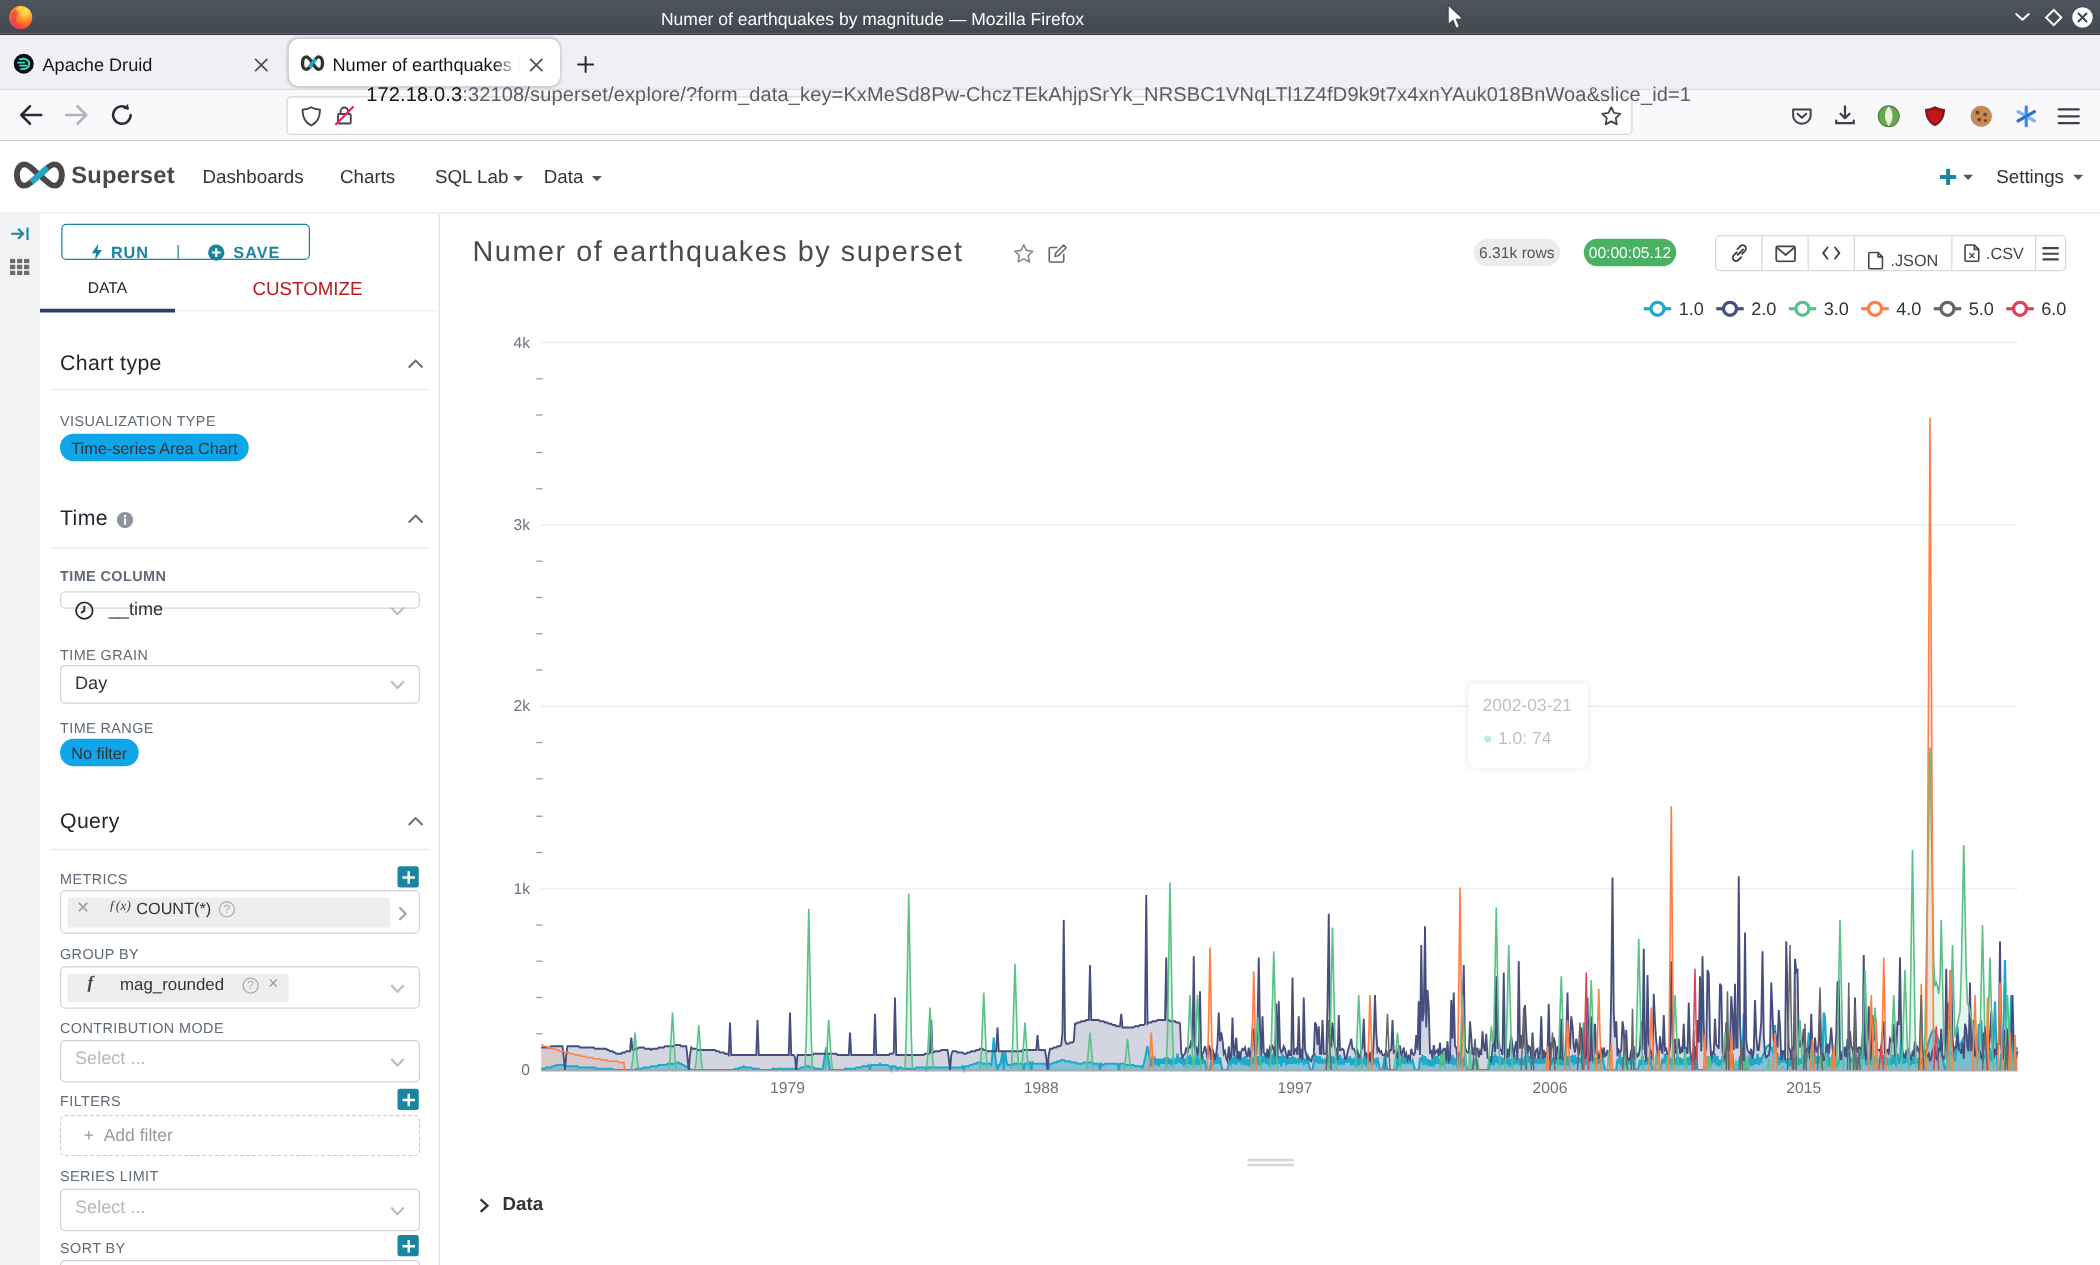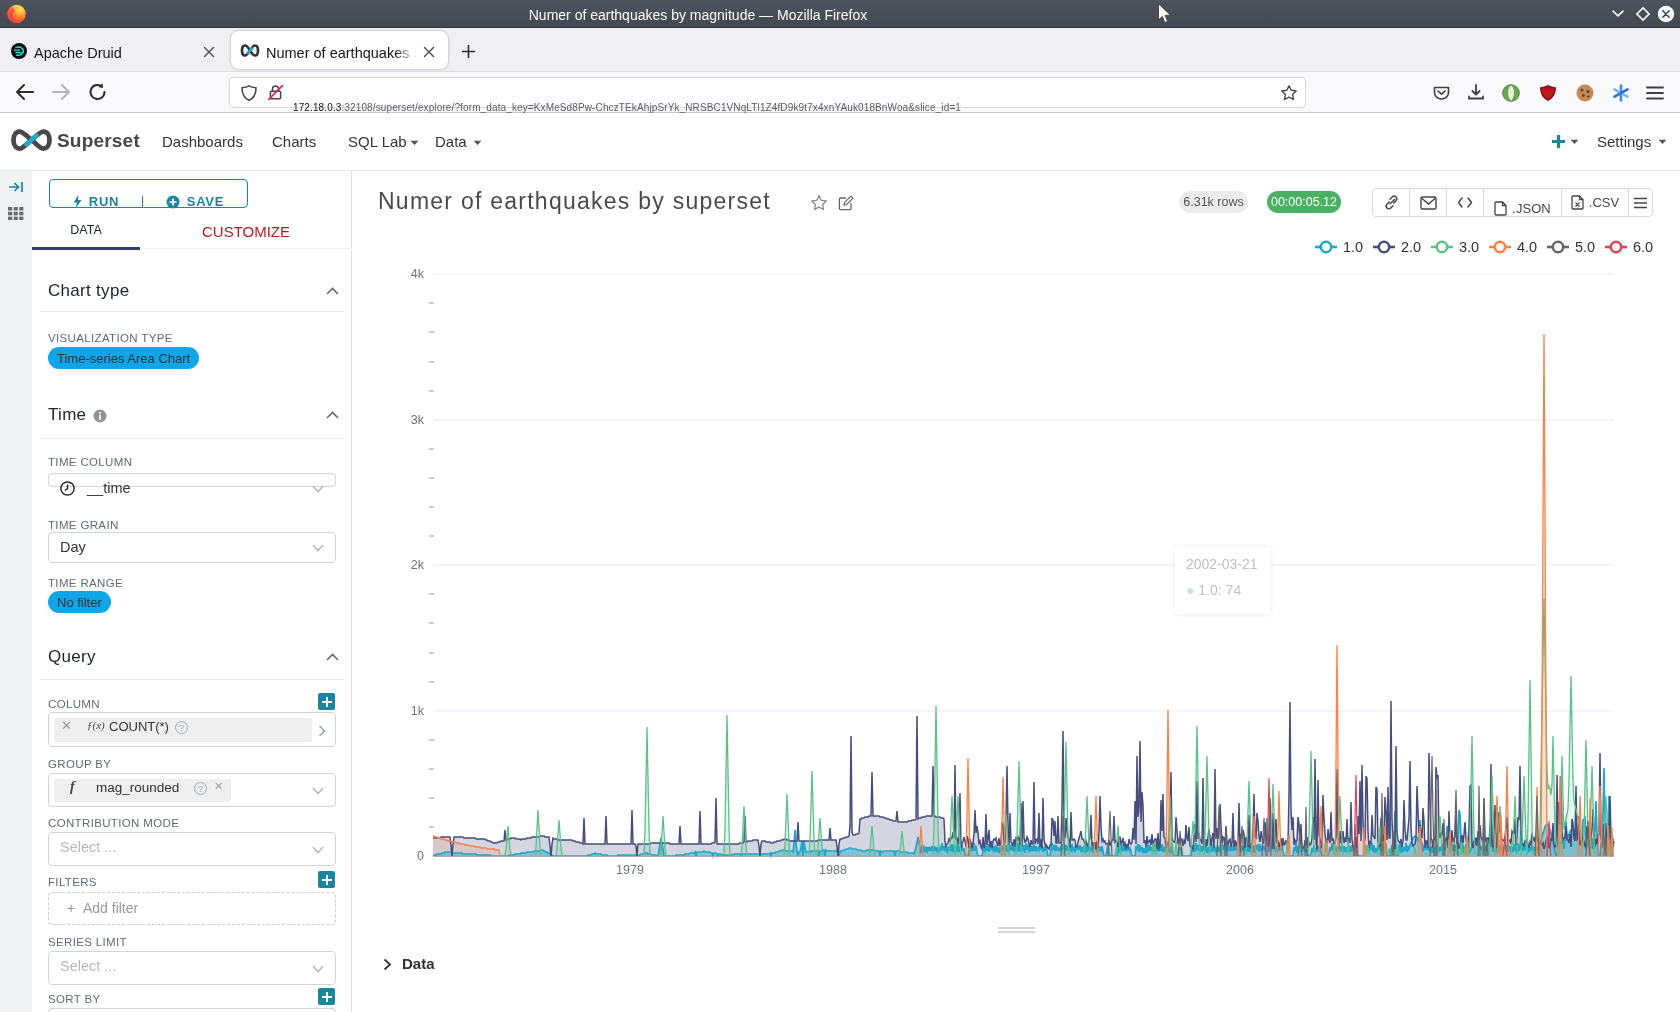--- a/index.html
+++ b/index.html
@@ -123,21 +123,21 @@
 </svg>
 <div id="urlfield"></div>
 <svg class="abs" style="left:240px;top:84px" width="18" height="18" viewBox="0 0 18 18">
   <path d="M9 1.8 C11 3 13.8 3.6 16 3.8 C16 9.5 14.6 13.8 9 16.4 C3.4 13.8 2 9.5 2 3.8 C4.2 3.6 7 3 9 1.8 Z" fill="none" stroke="#43434c" stroke-width="1.5" stroke-linejoin="round"></path>
 </svg>
 <svg class="abs" style="left:266px;top:83px" width="19" height="19" viewBox="0 0 19 19">
   <rect x="4.4" y="8.2" width="10.2" height="7.6" rx="1" fill="none" stroke="#43434c" stroke-width="1.5"></rect>
   <path d="M6.5 8 L6.5 6 A3 3 0 0 1 12.5 6 L12.5 8" fill="none" stroke="#43434c" stroke-width="1.5"></path>
   <path d="M2.8 16.4 L16.4 2.6" stroke="#e22850" stroke-width="1.7" stroke-linecap="round"></path>
 </svg>
-<div class="abs" style="left:293px;top:102px;font-size:10px;letter-spacing:.12px;color:#5b5b66;white-space:nowrap;"><span style="color:#15141a;">172.18.0.3</span>:32108/superset/explore/?form_data_key=KxMeSd8Pw-ChczTEkAhjpSrYk_NRSBC1VNqLTl1Z4fD9k9t7x4xnYAuk018BnWoa&amp;slice_id=1</div>
+<div class="abs" style="left:293px;top:68px;font-size:16px;letter-spacing:.12px;color:#5b5b66;white-space:nowrap;"><span style="color:#15141a;">172.18.0.3</span>:32108/superset/explore/?form_data_key=KxMeSd8Pw-ChczTEkAhjpSrYk_NRSBC1VNqLTl1Z4fD9k9t7x4xnYAuk018BnWoa&amp;slice_id=1</div>
 <svg class="abs" style="left:1280px;top:84px" width="18" height="18" viewBox="0 0 18 18">
   <path d="M9 1.8 L11.2 6.3 L16.2 7 L12.6 10.5 L13.5 15.5 L9 13.1 L4.5 15.5 L5.4 10.5 L1.8 7 L6.8 6.3 Z" fill="none" stroke="#43434c" stroke-width="1.4" stroke-linejoin="round"></path>
 </svg>
 
 <svg class="abs" style="left:1432px;top:84px" width="19" height="18" viewBox="0 0 19 18">
   <path d="M2.5 3.5 L16.5 3.5 L16.5 8.5 A7 6.5 0 0 1 2.5 8.5 Z" fill="none" stroke="#3f3f47" stroke-width="1.6" stroke-linejoin="round"></path>
   <path d="M6 7 L9.5 10.2 L13 7" fill="none" stroke="#3f3f47" stroke-width="1.6" stroke-linecap="round" stroke-linejoin="round"></path>
 </svg>
 <svg class="abs" style="left:1466px;top:83px" width="20" height="19" viewBox="0 0 20 19">
   <path d="M10 2 L10 11 M6.4 8 L10 11.6 L13.6 8" stroke="#3f3f47" stroke-width="1.8" fill="none" stroke-linecap="round" stroke-linejoin="round"></path>
@@ -243,21 +243,21 @@
 <div class="sect" style="top:405px;">Time</div>
 <svg class="abs" style="left:93px;top:409px" width="14" height="14" viewBox="0 0 14 14">
   <circle cx="7" cy="7" r="6.5" fill="#8e949c"></circle>
   <rect x="6.2" y="5.8" width="1.7" height="5" fill="#fff"></rect>
     <rect x="6.2" y="3" width="1.7" height="1.8" fill="#fff"></rect>
 </svg>
 <svg class="abs" style="left:326px;top:411px" width="13" height="8" viewBox="0 0 13 8">
     <path d="M1 7 L6.5 1.5 L12 7" stroke="#6b6b6b" stroke-width="1.6" fill="none"></path>
   </svg>
 <div class="sdiv" style="top:438px;"></div>
-<div class="label" style="top:456px;">TIME COLUMN</div>
+<div class="label" style="top:456px;font-weight:bold;">TIME COLUMN</div>
 <div class="selbox" style="top:473px;height:14px;">
   <svg style="position:absolute;left:11px;top:7px" width="15" height="15" viewBox="0 0 15 15">
     <circle cx="7.5" cy="7.5" r="6.6" fill="none" stroke="#2a2a2a" stroke-width="1.5"></circle>
     <path d="M7.5 3.5 L7.5 7.5 L4.8 9.3" stroke="#2a2a2a" stroke-width="1.5" fill="none"></path>
   </svg>
   <span style="position:absolute;left:38px;top:6px;">__time</span>
   <svg style="position:absolute;right:11px;top:11px" width="12" height="8" viewBox="0 0 12 8">
       <path d="M1 1 L6 6.5 L11 1" stroke="#b9b9b9" stroke-width="1.6" fill="none"></path>
     </svg>
 </div>
@@ -268,21 +268,21 @@
       <path d="M1 1 L6 6.5 L11 1" stroke="#b9b9b9" stroke-width="1.6" fill="none"></path>
     </svg>
 </div>
 <div class="label" style="top:577px;">TIME RANGE</div>
 <div class="pill" style="left:48px;top:591px;">No filter</div>
 <div class="sect" style="top:647px;">Query</div>
 <svg class="abs" style="left:326px;top:653px" width="13" height="8" viewBox="0 0 13 8">
     <path d="M1 7 L6.5 1.5 L12 7" stroke="#6b6b6b" stroke-width="1.6" fill="none"></path>
   </svg>
 <div class="sdiv" style="top:679px;"></div>
-<div class="label" style="top:698px;">COLUMN</div>
+<div class="label" style="top:698px;">METRICS</div>
 <div class="plusbtn" style="top:693px;"></div>
 <div class="selbox" style="top:712px;height:35px;">
   <div class="chip" style="left:5px;top:5px;width:258px;height:24px;"></div>
   <span class="xg" style="position:absolute;left:12px;top:5px;">✕</span>
   <span style="position:absolute;left:38px;top:6px;font-size:11px;font-style:italic;font-family:'Liberation Serif',serif;color:#444;">ƒ(x)</span>
   <span style="position:absolute;left:60px;top:6px;font-size:13px;">COUNT(*)</span>
   <span class="qm" style="position:absolute;left:126px;top:8px;">?</span>
   <svg style="position:absolute;right:9px;top:12px" width="8" height="12" viewBox="0 0 8 12">
       <path d="M1.5 1 L6.5 6 L1.5 11" stroke="#9aa0a6" stroke-width="1.6" fill="none"></path>
     </svg>

